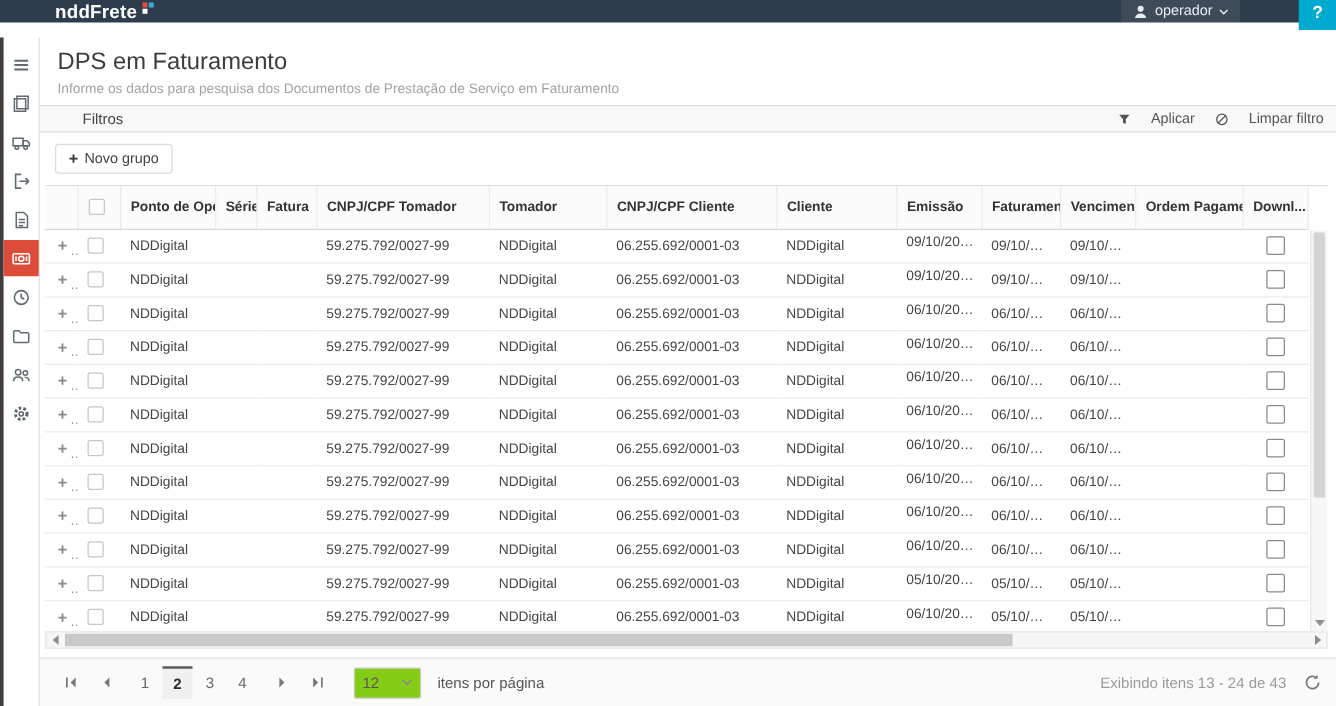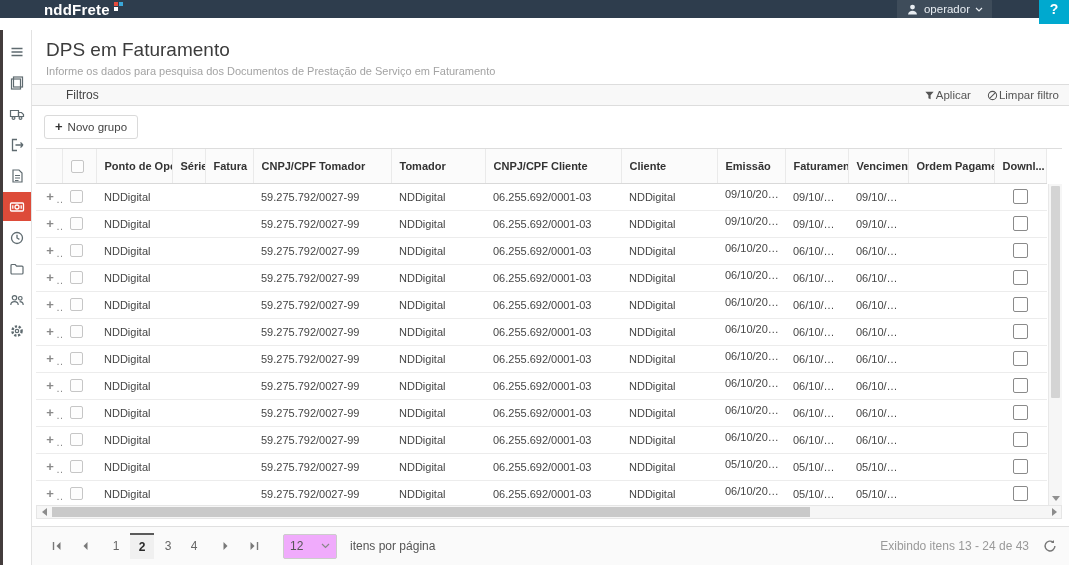--- a/index.html
+++ b/index.html
@@ -26,21 +26,21 @@
 
   
   .main { position: absolute; left: 32px; top: 30px; right: 0; bottom: 0; display: flex; flex-direction: column; }
   .page-head { padding: 9px 14px 7px; }
   .page-title { font-size: 19px; color: #3c3c3c; font-weight: 400; }
   .page-sub { font-size: 11px; color: #a3a3a3; margin-top: 4px; }
 
   .filters-bar { height: 22px; border-top: 1px solid #ddd; border-bottom: 1px solid #ddd; background: #f8f8f8; display: flex; align-items: center; padding: 0 10px; }
   .filters-title { font-size: 12px; color: #444; margin-left: 24px; }
   .filters-actions { margin-left: auto; display: flex; gap: 16px; }
-  .filter-link { display: flex; align-items: center; gap: 1px; font-size: 11.5px; color: #555; cursor: pointer; }
+  .filter-link { display: flex; align-items: center; gap: 16px; font-size: 11.5px; color: #555; cursor: pointer; }
 
   .toolbar { padding: 9px 0 9px 12px; }
   .new-group-btn { display: inline-flex; align-items: center; gap: 5px; font-size: 11.5px; color: #444; border: 1px solid #dadada; border-radius: 3px; background: #fff; padding: 5px 10px; cursor: pointer; }
   .plus-glyph { font-weight: bold; font-size: 13px; color: #333; line-height: 10px; }
 
   
   .grid { flex: 1; position: relative; margin: 0 7px 0 4px; border-top: 1px solid #ddd; overflow: hidden; }
   table { border-collapse: collapse; table-layout: fixed; width: calc(100% - 15px); }
   thead th { height: 34px; background: #fbfbfb; border-bottom: 1px solid #d9d9d9; border-right: 1px solid #eaeaea; font-size: 11px; font-weight: bold; color: #333; text-align: left; padding: 0 8px; white-space: nowrap; overflow: hidden; cursor: pointer; }
   thead th.c-dl, tbody td.c-dl { text-align: center; }
@@ -58,21 +58,21 @@
   .hthumb { position: absolute; top: 1px; bottom: 1px; left: 15px; width: 74%; background: #c9c9c9; cursor: pointer; }
   .harrow { position: absolute; top: 0; bottom: 0; width: 14px; display: flex; align-items: center; justify-content: center; color: #8c8c8c; cursor: pointer; }
   .harrow.left { left: 0; } .harrow.right { right: 0; }
 
   
   .pager { height: 39px; margin-top: 7px; border-top: 1px solid #e0e0e0; background: #fafafa; display: flex; align-items: center; padding: 0 12px; gap: 3px; }
   .pg-btn { width: 25px; height: 25px; border: none; background: transparent; color: #787878; display: flex; align-items: center; justify-content: center; cursor: pointer; }
   .pages { display: flex; gap: 2px; margin: 0 4px; }
   .pg-num { min-width: 24px; height: 26px; border: none; background: transparent; font-size: 12px; color: #666; cursor: pointer; }
   .pg-num.current { color: #2b2b2b; font-weight: bold; border-top: 2px solid #5a5a5a; background: #f0f0f0; }
-  .page-size { margin-left: 14px; width: 54px; height: 25px; border: 1px solid #ccc; border-radius: 2px; background: #f0abfc; display: flex; align-items: center; justify-content: space-between; padding: 0 6px; font-size: 12px; color: #555; cursor: pointer; }
+  .page-size { margin-left: 14px; width: 54px; height: 25px; border: 1px solid #ccc; border-radius: 2px; background: #84cc16; display: flex; align-items: center; justify-content: space-between; padding: 0 6px; font-size: 12px; color: #555; cursor: pointer; }
   .dd-arrow { color: #888; display: flex; }
   .per-page { font-size: 12px; color: #555; margin-left: 10px; }
   .pager-right { margin-left: auto; display: flex; align-items: center; gap: 14px; }
   .status { font-size: 12px; color: #9a9a9a; }
   .refresh { border: none; background: transparent; color: #777; cursor: pointer; display: flex; }
 </style>
 </head>
 <body>
 
 <div class="topbar">

